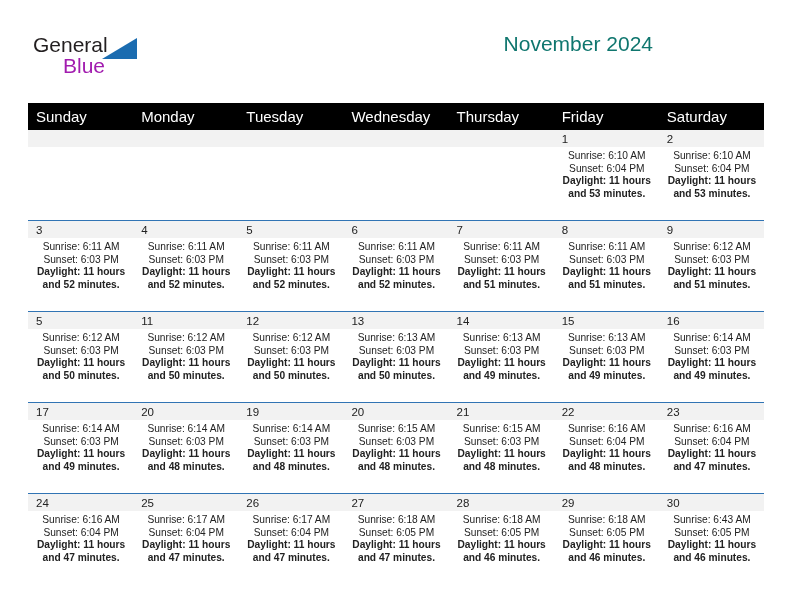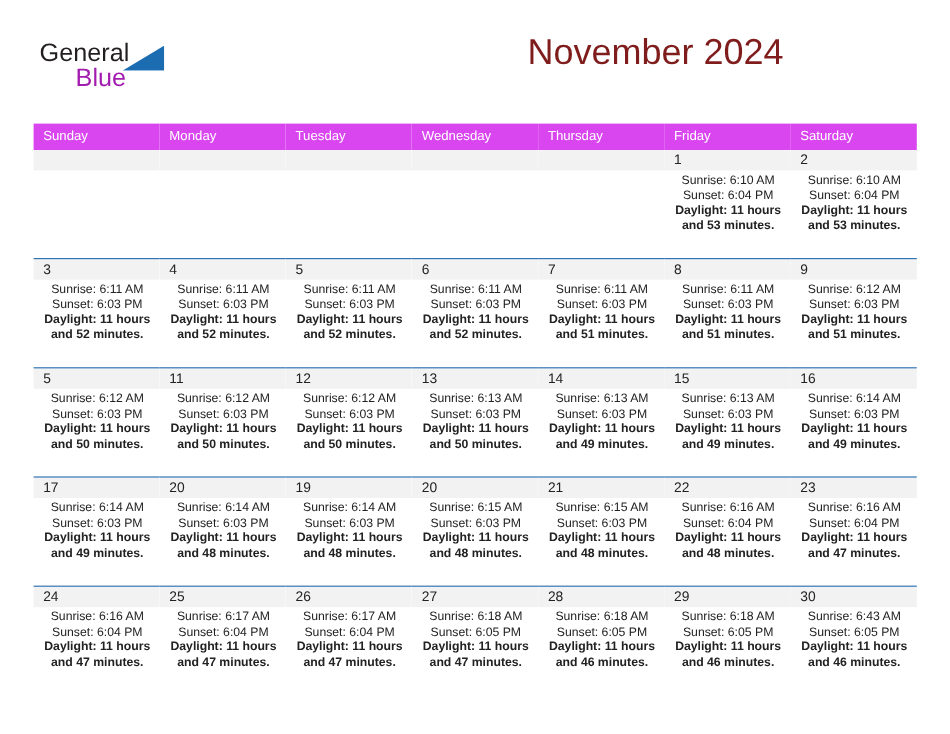--- a/index.html
+++ b/index.html
@@ -67,22 +67,22 @@
     line-height: 24px;
   }
 
   .title-block {
     position: absolute;
     right: 35px;
     top: 28px;
     text-align: right;
   }
   .cal-title {
-    font-size: 30px;
-    color: #7f1d1d;
+    font-size: 21px;
+    color: #0f766e;
     line-height: 32px;
     white-space: nowrap;
   }
   .cal-subtitle {
     margin-top: 8px;
     font-size: 14.5px;
     color: #000000;
     line-height: 18px;
     white-space: nowrap;
   }
@@ -91,23 +91,23 @@
   .calendar {
     position: absolute;
     left: 28px;
     top: 103px;
     width: 736px;
     border-collapse: collapse;
     table-layout: fixed;
   }
 
   .calendar th {
-    background: #d946ef;
+    background: #000000;
     color: #ffffff;
-    font-size: 11px;
+    font-size: 15px;
     font-weight: normal;
     text-align: left;
     padding: 5px 0 5px 8px;
     height: 18px;
     box-sizing: border-box;
   }
 
   .calendar td {
     vertical-align: top;
     width: 105.14px;

